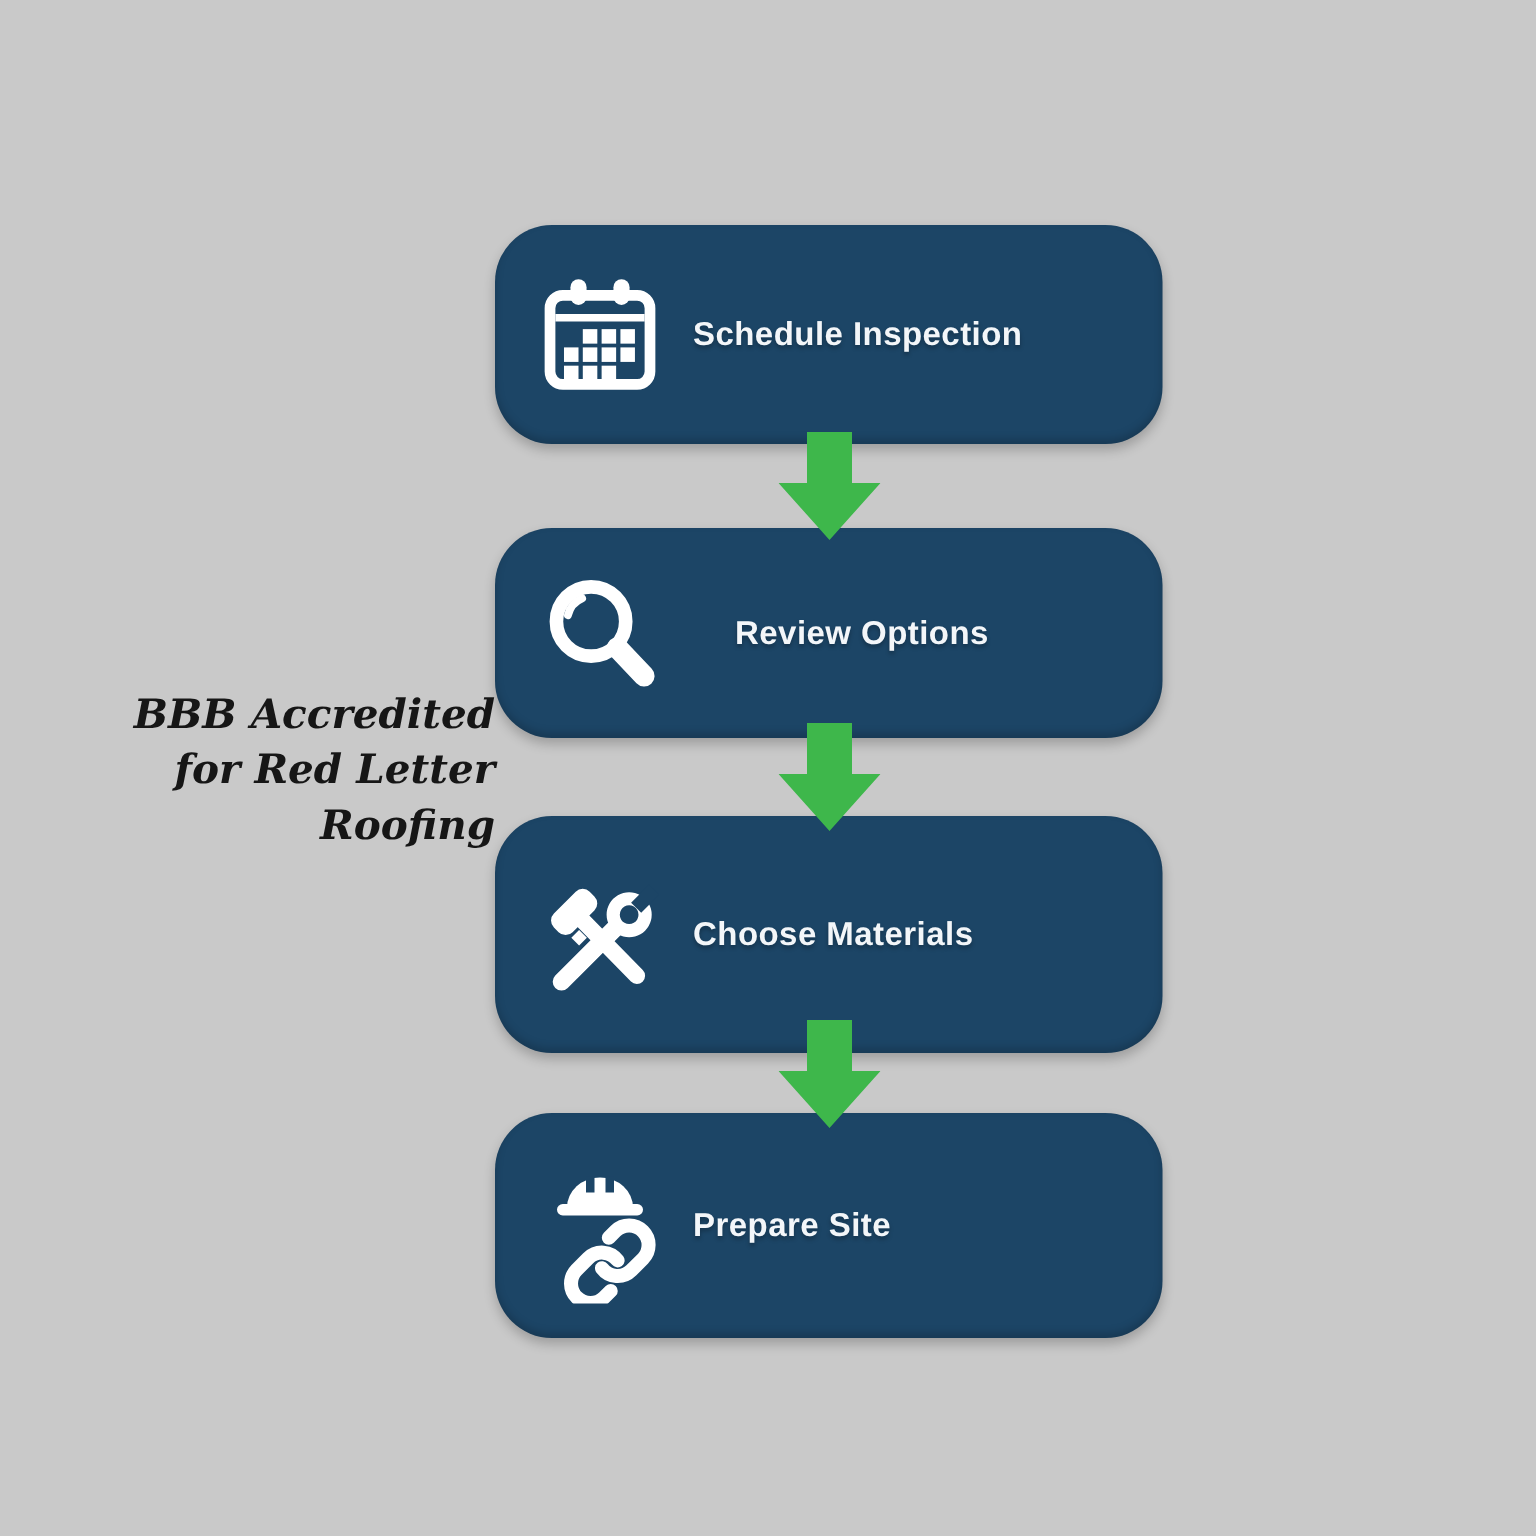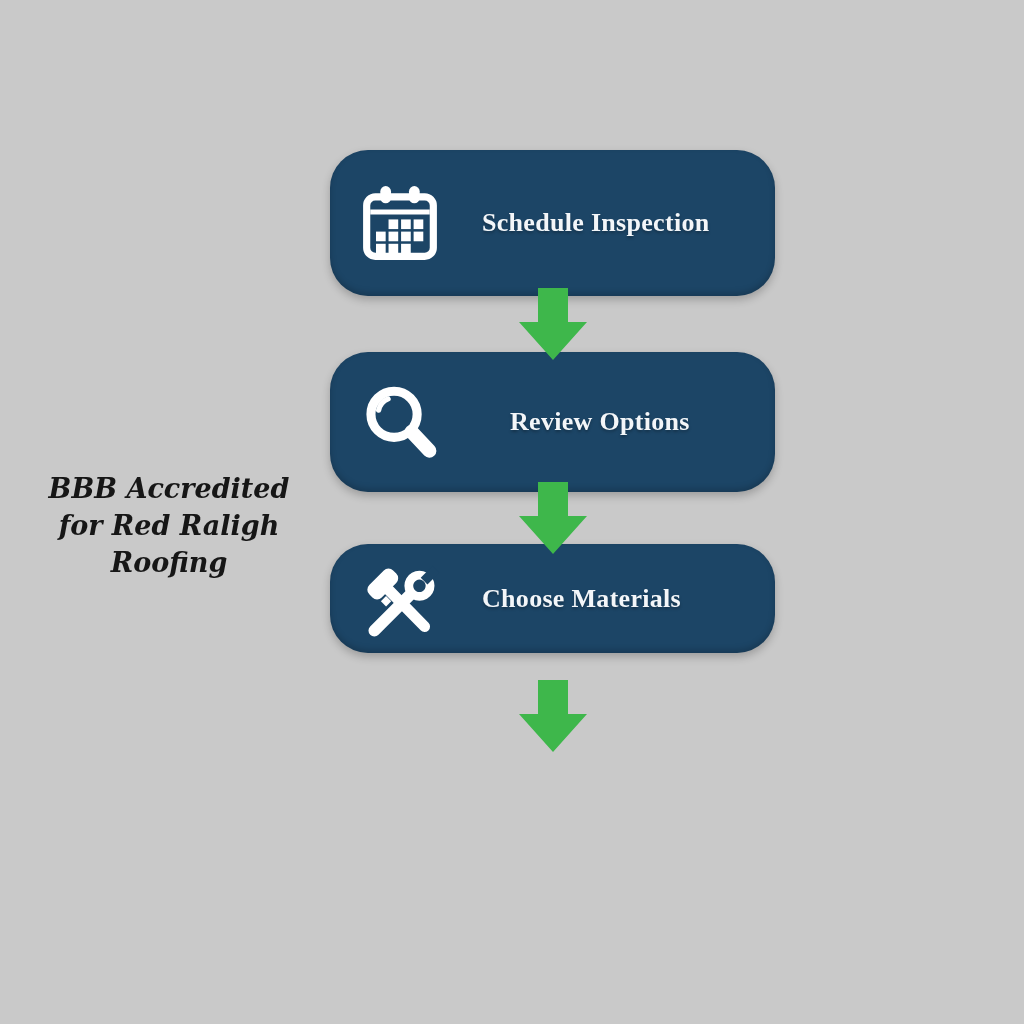--- a/index.html
+++ b/index.html
@@ -5,66 +5,65 @@
   html,body{margin:0;padding:0;}
   .stage{
     position:relative;
     width:1024px;height:1024px;
     background:var(--bg,#c9c9c9);
     overflow:hidden;
     font-family:"Liberation Sans", sans-serif;
   }
   .caption{
     position:absolute;
-    left:8px;top:470px;width:322px;
-    text-align:center;
+    left:8px;top:458px;width:322px;
+    text-align:right;
     font-family:"DejaVu Serif", serif;
     font-style:italic;font-weight:bold;
     font-size:27px;line-height:37px;
     color:var(--caption,#161616);
   }
   .step{
     position:absolute;
     left:330px;width:445px;
     background:var(--box,#1c4566);
     border-radius:38px;
     box-shadow:0 4px 8px rgba(0,0,0,.22), inset 0 -3px 6px rgba(0,0,0,.18);
     display:flex;align-items:center;
     padding:0 0 0 26px;box-sizing:border-box;
   }
   .s1{top:150px;height:146px;}
   .s2{top:352px;height:140px;gap:28px;}
-  .s3{top:544px;height:109px;}
+  .s3{top:544px;height:158px;}
   .s4{top:742px;height:150px;}
   .icon{
     width:88px;height:110px;flex:0 0 88px;
     display:flex;align-items:center;justify-content:center;
   }
   .icon svg{display:block;}
   .label{
-    margin-left:38px;
+    margin-left:18px;
     color:var(--label,#f3f6f9);
-    font-weight:bold;font-size:26px;letter-spacing:.3px;
+    font-weight:bold;font-size:22px;letter-spacing:.3px;
     text-shadow:0 2px 3px rgba(0,0,0,.28);
     white-space:nowrap;
-    font-family:Liberation Serif, serif;
   }
   .arrow{
     position:absolute;left:519px;width:68px;height:72px;
   }
   .a1{top:288px;} .a2{top:482px;} .a3{top:680px;}
 </style>
 </head>
 <body>
 
 <div class="stage">
 
   <div class="caption">
     <div>BBB Accredited</div>
-    <div>for Red Raligh Roofing</div>
+    <div>for Red Letter Roofing</div>
   </div>
 
   <div class="step s1">
     <span class="icon">
       <svg width="86" height="92" viewBox="0 0 24 24" aria-hidden="true">
         <rect x="2.7" y="4.7" width="18.6" height="16.6" rx="2.4" fill="none" stroke="#fff" stroke-width="2"></rect>
         <line x1="3.7" y1="8.9" x2="20.3" y2="8.9" stroke="#fff" stroke-width="1.4"></line>
         <rect x="6.5" y="1.7" width="3" height="4.8" rx="1.5" fill="#fff"></rect>
         <rect x="14.5" y="1.7" width="3" height="4.8" rx="1.5" fill="#fff"></rect>
         <g fill="#fff">
@@ -104,20 +103,37 @@
         <rect x="7.2" y="11.6" width="2" height="2" fill="#fff" transform="rotate(45 8.2 12.6)"></rect>
 
         <line x1="5" y1="20.6" x2="14.6" y2="11" stroke="#fff" stroke-width="3.2" stroke-linecap="round"></line>
         <path fill-rule="evenodd" fill="#fff" d="M17.3 4.3 a4.1 4.1 0 1 0 0.002 0 Z M17.3 6.7 a1.7 1.7 0 1 1 -0.002 0 Z"></path>
         <rect x="18.9" y="3.2" width="2.6" height="4.6" fill="#1c4566" transform="rotate(45 20.2 5.5)"></rect>
       </svg>
     </span>
     <span class="label">Choose Materials</span>
   </div>
 
+  <div class="step s4">
+    <span class="icon">
+      <svg width="80" height="104" viewBox="0 0 24 30" aria-hidden="true">
+
+        <path d="M5.4 11.4 a6.6 6 0 0 1 13.2 0 Z" fill="#fff"></path>
+        <rect x="3.4" y="10.7" width="17.2" height="2.3" rx="1.15" fill="#fff"></rect>
+        <rect x="9.2" y="5.2" width="1.7" height="3.2" fill="#1c4566"></rect>
+        <rect x="13.1" y="5.2" width="1.7" height="3.2" fill="#1c4566"></rect>
+
+        <g transform="translate(4.6 13.4) scale(0.78)" fill="none" stroke="#fff" stroke-width="3.6" stroke-linecap="round" stroke-linejoin="round">
+          <path d="M10 13a5 5 0 0 0 7.54.54l3-3a5 5 0 0 0-7.07-7.07l-1.72 1.71"></path>
+          <path d="M14 11a5 5 0 0 0-7.54-.54l-3 3a5 5 0 0 0 7.07 7.07l1.71-1.71"></path>
+        </g>
+      </svg>
+    </span>
+    <span class="label">Prepare Site</span>
+  </div>
 
   <svg class="arrow a1" viewBox="0 0 68 72">
     <polygon points="19,0 49,0 49,34 68,34 34,72 0,34 19,34" fill="#3eb74b"></polygon>
   </svg>
   <svg class="arrow a2" viewBox="0 0 68 72">
     <polygon points="19,0 49,0 49,34 68,34 34,72 0,34 19,34" fill="#3eb74b"></polygon>
   </svg>
   <svg class="arrow a3" viewBox="0 0 68 72">
     <polygon points="19,0 49,0 49,34 68,34 34,72 0,34 19,34" fill="#3eb74b"></polygon>
   </svg>

